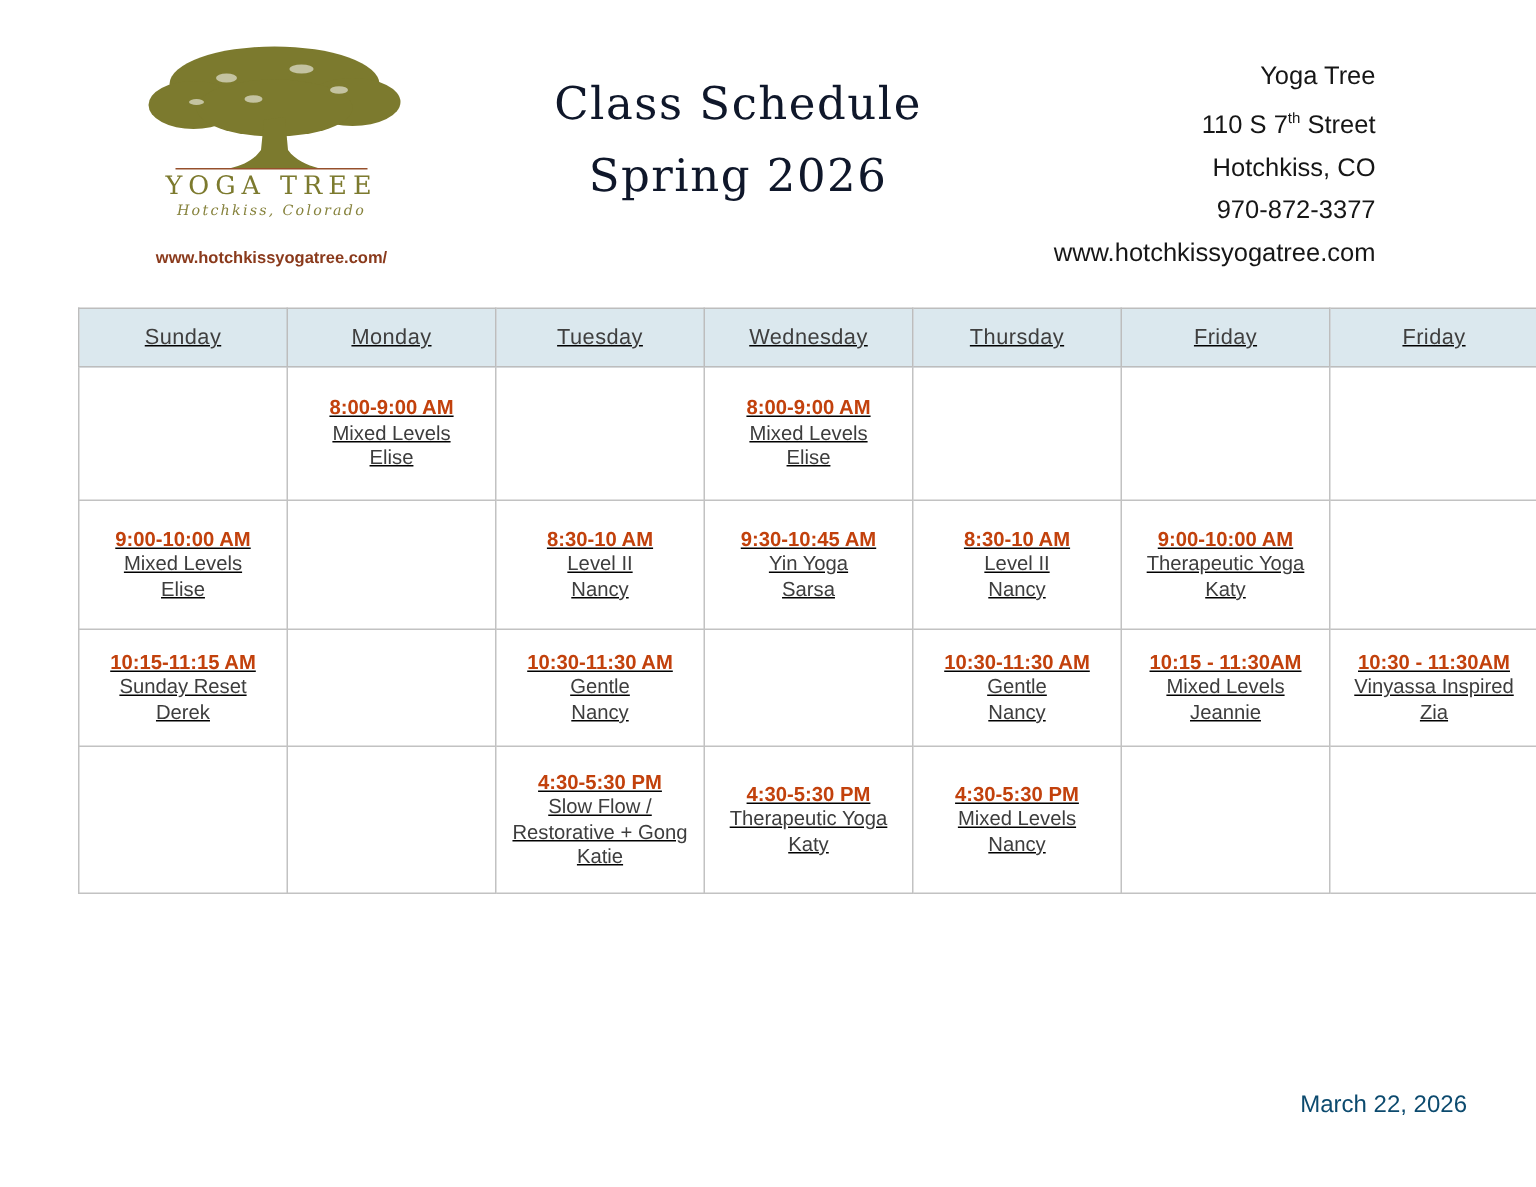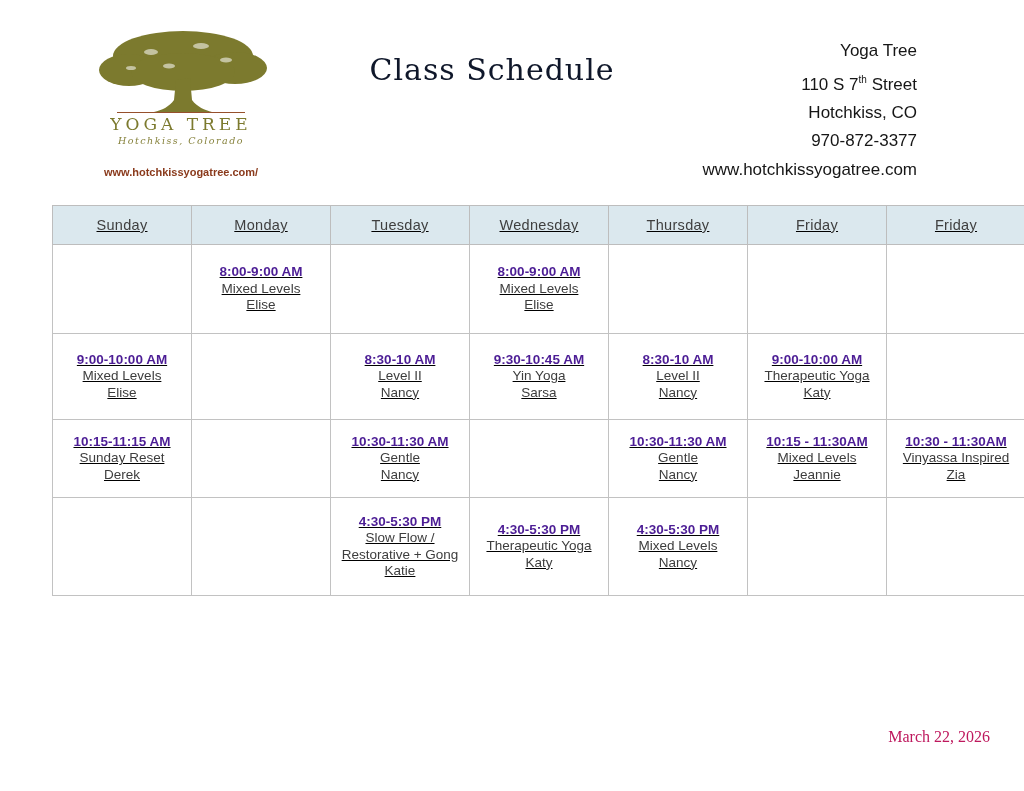--- a/index.html
+++ b/index.html
@@ -69,26 +69,26 @@
   table.schedule td{
     border:1px solid #c2c2c2;
     text-align:center;vertical-align:middle;
     font-size:13.5px;line-height:16.5px;color:#3d3d3d;
     padding:2px 5px;
   }
   table.schedule tbody tr:nth-child(1) td{height:84px;}
   table.schedule tbody tr:nth-child(2) td{height:81px;}
   table.schedule tbody tr:nth-child(3) td{height:73px;}
   table.schedule tbody tr:nth-child(4) td{height:93px;}
-  .cell-time{font-weight:bold;color:#4c1d95;font-size:13.5px;}
+  .cell-time{font-weight:bold;color:#c2410c;font-size:13.5px;}
 
   
   .footer-date{
-    position:absolute;right:34px;top:728px;
-    font-size:16px;color:#be185d;font-family:Liberation Serif, serif;
+    position:absolute;right:46px;top:728px;
+    font-size:16px;color:#0c4a6e;
   }
 </style>
 </head>
 <body>
 
 <div class="page">
 
   <div class="logo-block">
     <svg class="logo-tree" width="180" height="86" viewBox="0 0 180 86" aria-hidden="true">
       <g fill="#7c7a2e">
@@ -107,20 +107,21 @@
       </g>
     </svg>
     <div class="logo-groundline"></div>
     <div class="logo-brand">YOGA TREE</div>
     <div class="logo-tagline">Hotchkiss, Colorado</div>
     <div class="logo-url">www.hotchkissyogatree.com/</div>
   </div>
 
   <div class="title-block">
     <div class="title-line1">Class Schedule</div>
+    <div class="title-line2">Spring 2026</div>
   </div>
 
   <div class="contact-block">
     <div>Yoga Tree</div>
     <div><span>110 S 7</span><sup>th</sup><span> Street</span></div>
     <div>Hotchkiss, CO</div>
     <div>970-872-3377</div>
     <div>www.hotchkissyogatree.com</div>
   </div>
 

